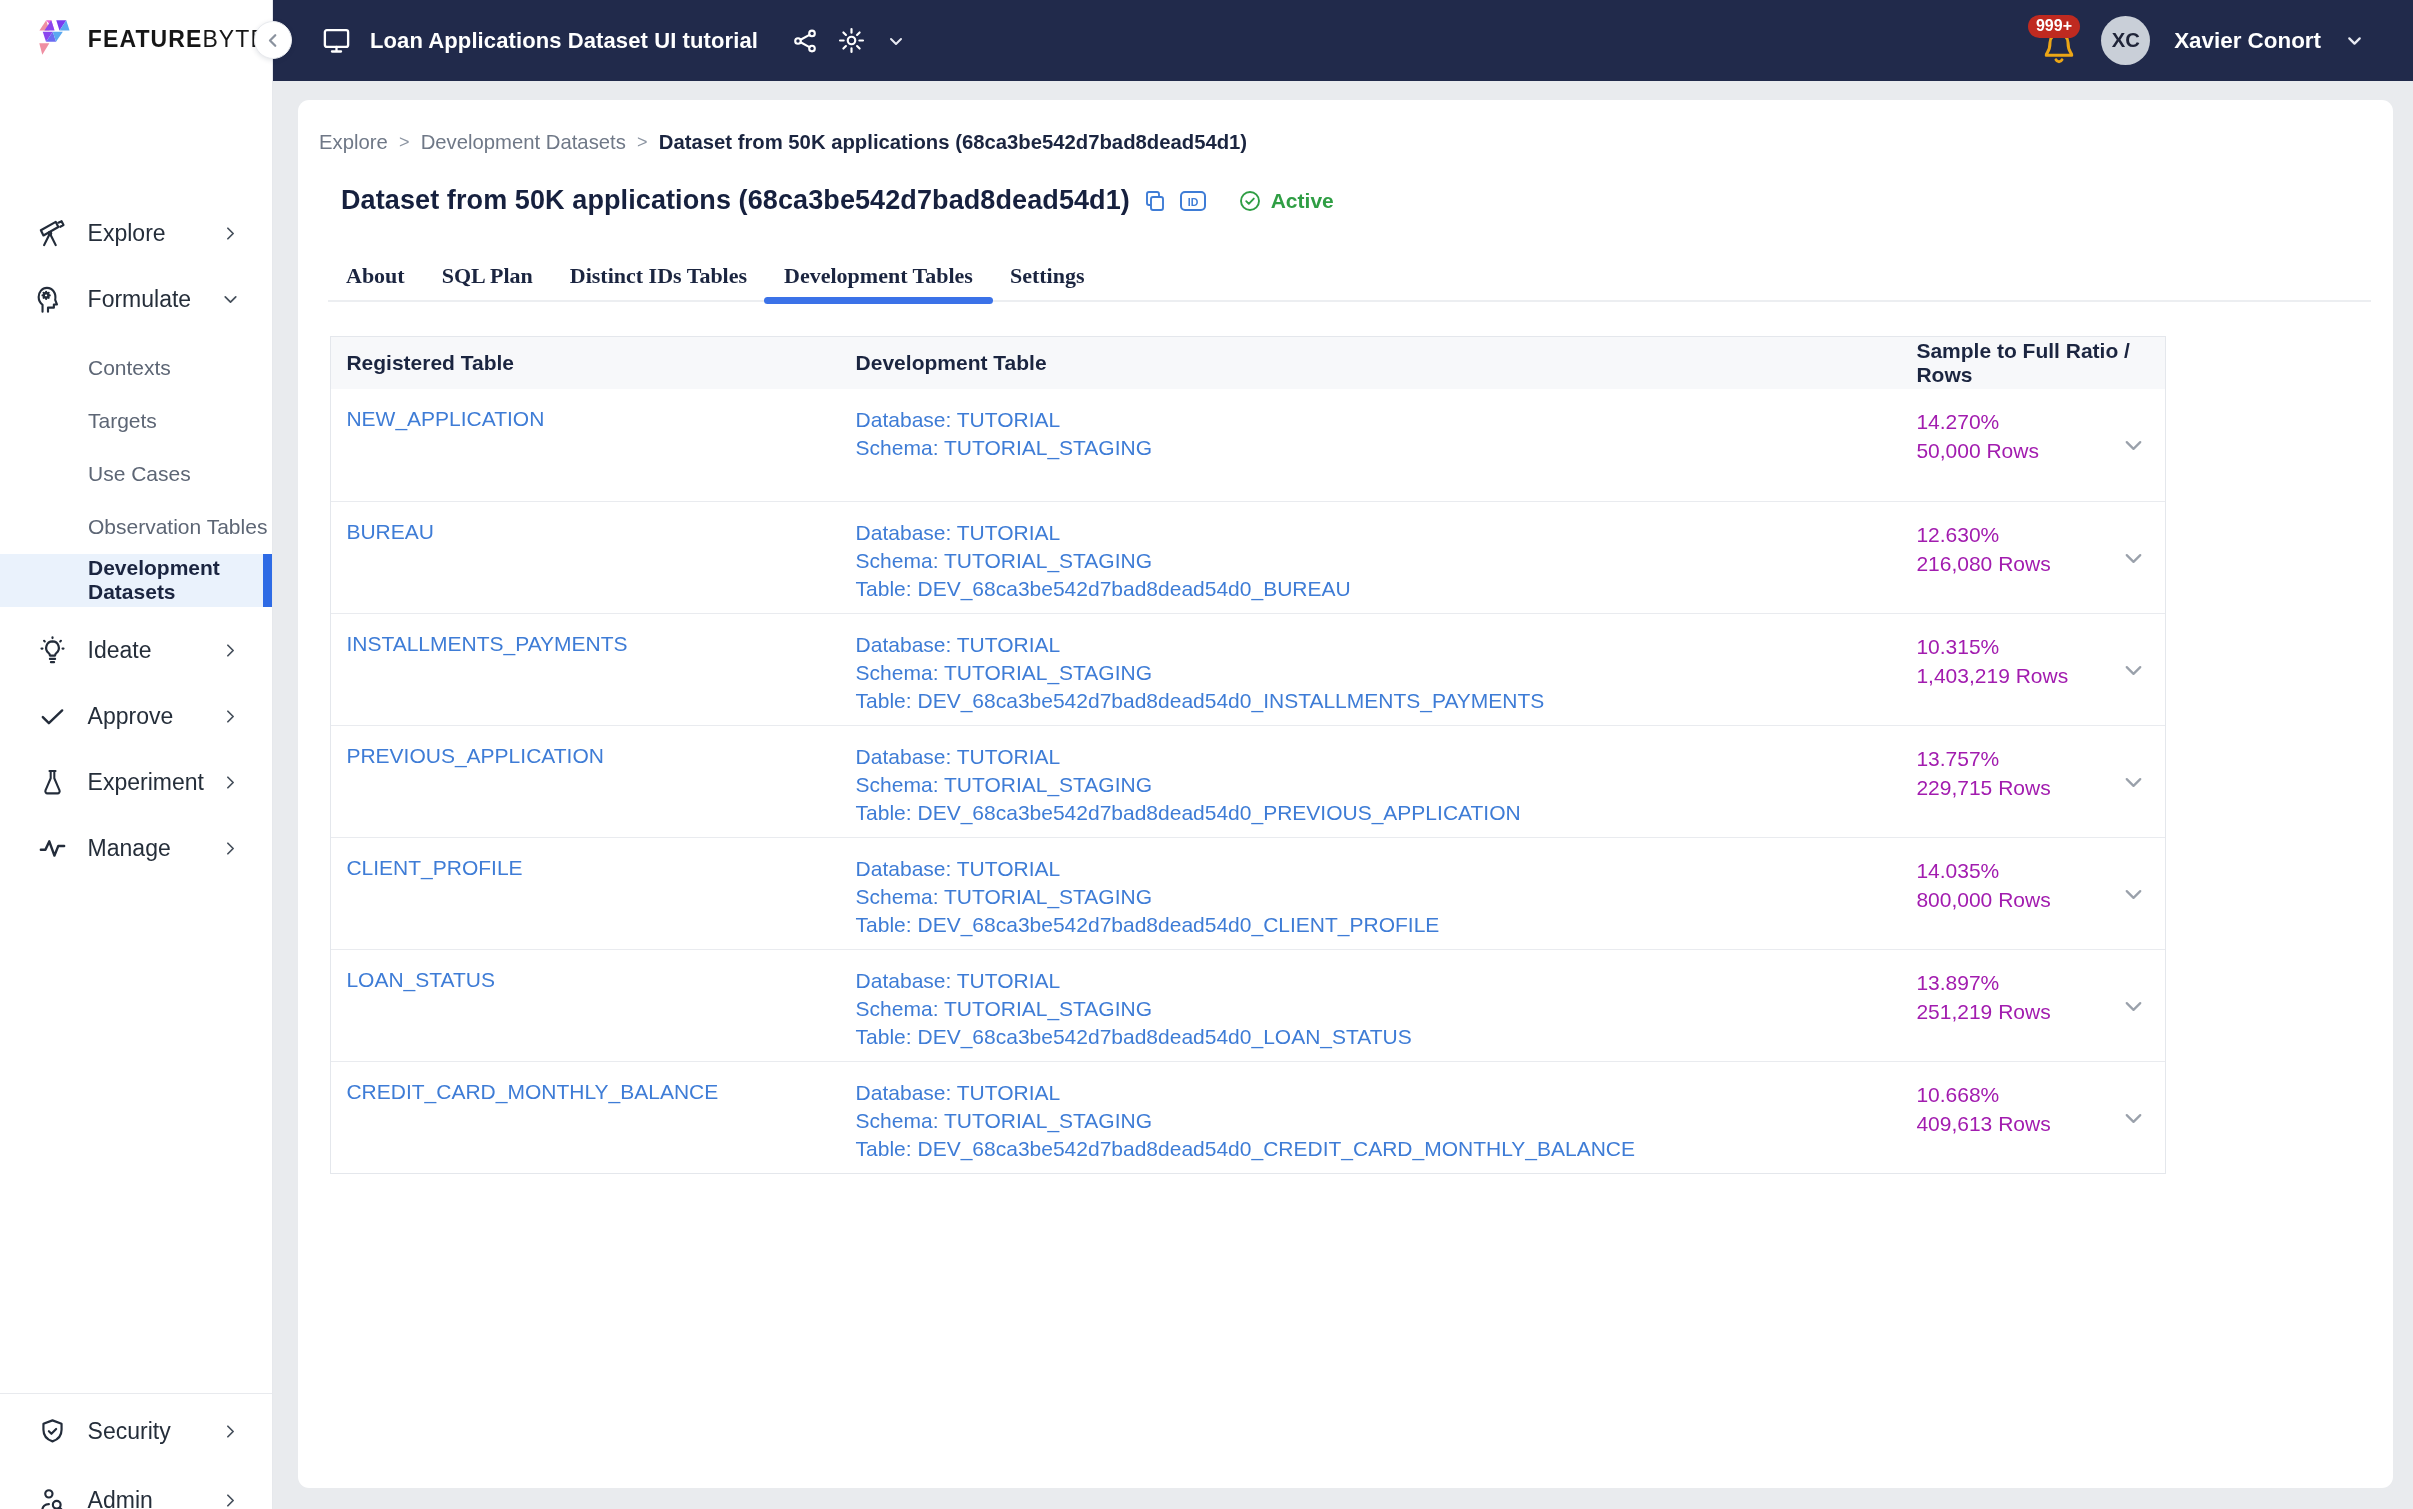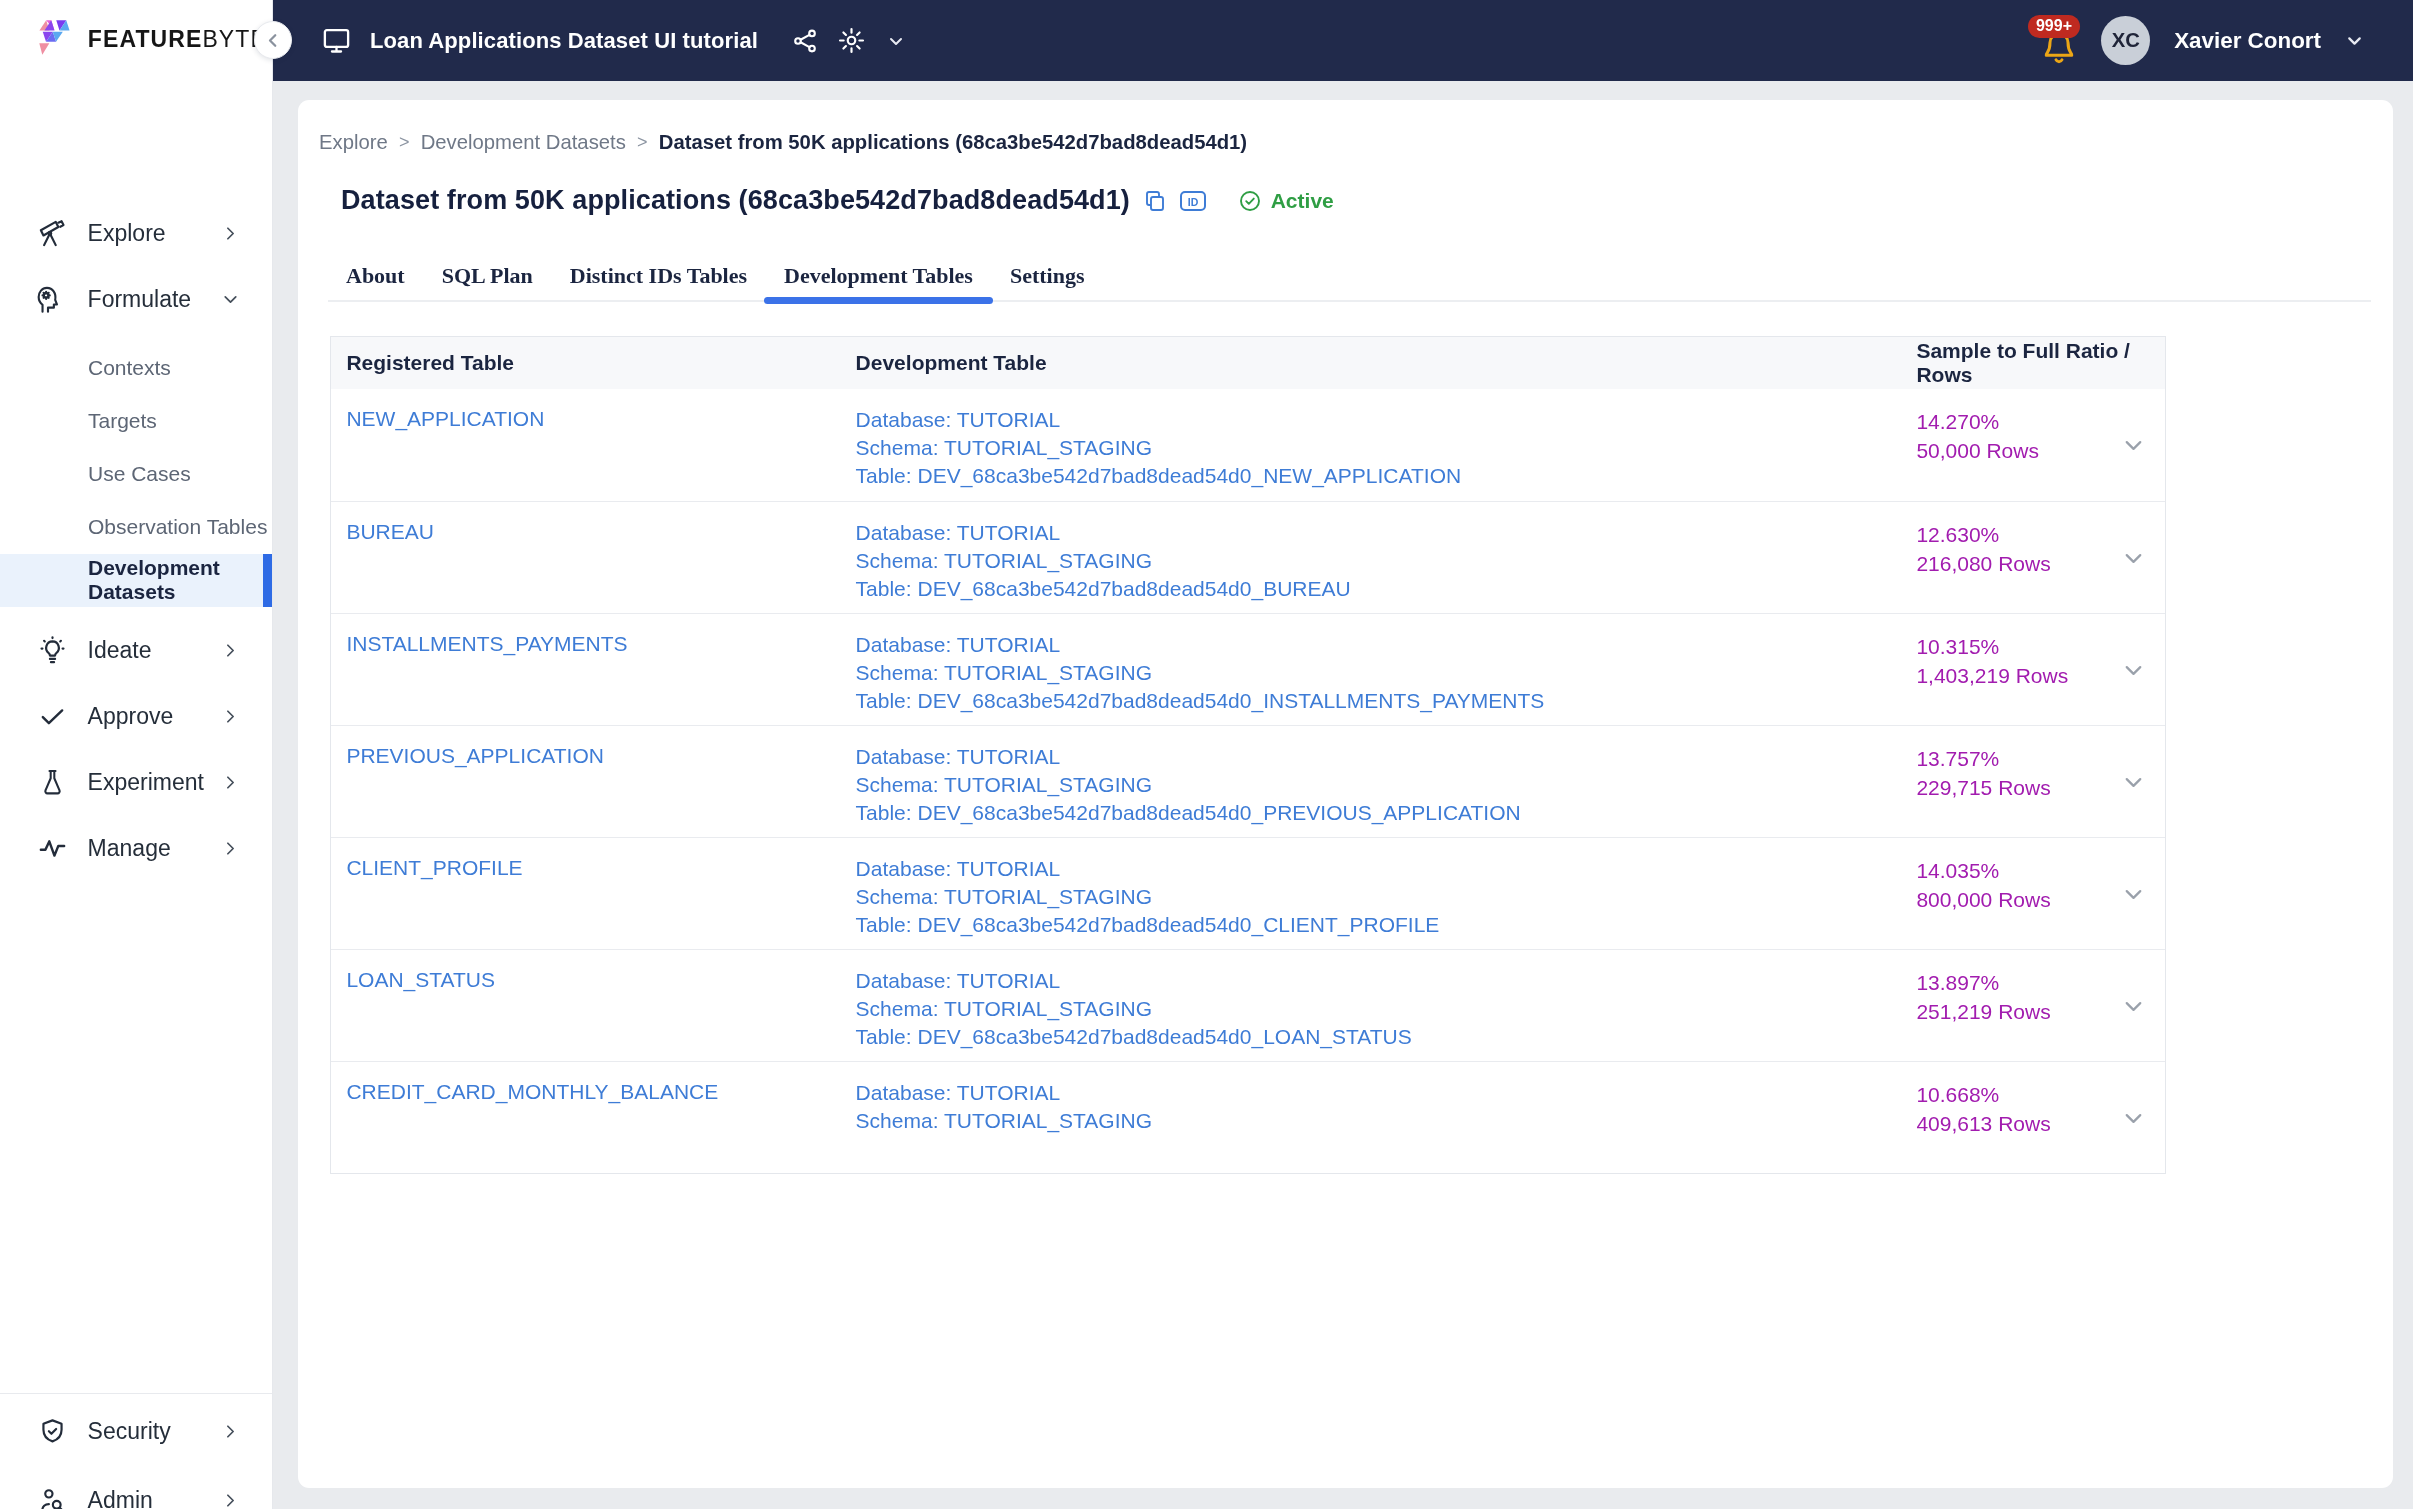--- a/index.html
+++ b/index.html
@@ -394,21 +394,20 @@
           <div class="th">Registered Table</div>
           <div class="th">Development Table</div>
           <div class="th">Sample to Full Ratio / Rows</div>
         </div>
 
         <div class="trow" style="border-top:none">
           <div class="cell-name"><a class="reg-link">NEW_APPLICATION</a></div>
           <div class="cell-dev">
             <div class="devline"><span>Database:</span> <span>TUTORIAL</span></div>
             <div class="devline"><span>Schema:</span> <span>TUTORIAL_STAGING</span></div>
-            <div class="devline"><span>Table:</span> <span>DEV_68ca3be542d7bad8dead54d0_NEW_APPLICATION</span></div>
           </div>
           <div class="cell-sample">
             <div>14.270%</div>
             <div>50,000 Rows</div>
           </div>
           <button class="row-chevron">
             <svg width="27" height="27" viewBox="0 0 24 24" fill="none" stroke="#9aa1ab" stroke-width="2" stroke-linecap="round" stroke-linejoin="round">
                 <path d="M6 9l6 6 6-6"></path>
               </svg>
           </button>
@@ -502,20 +501,21 @@
                 <path d="M6 9l6 6 6-6"></path>
               </svg>
           </button>
         </div>
 
         <div class="trow">
           <div class="cell-name"><a class="reg-link">CREDIT_CARD_MONTHLY_BALANCE</a></div>
           <div class="cell-dev">
             <div class="devline"><span>Database:</span> <span>TUTORIAL</span></div>
             <div class="devline"><span>Schema:</span> <span>TUTORIAL_STAGING</span></div>
+            <div class="devline"><span>Table:</span> <span>DEV_68ca3be542d7bad8dead54d0_CREDIT_CARD_MONTHLY_BALANCE</span></div>
           </div>
           <div class="cell-sample">
             <div>10.668%</div>
             <div>409,613 Rows</div>
           </div>
           <button class="row-chevron">
             <svg width="27" height="27" viewBox="0 0 24 24" fill="none" stroke="#9aa1ab" stroke-width="2" stroke-linecap="round" stroke-linejoin="round">
                 <path d="M6 9l6 6 6-6"></path>
               </svg>
           </button>

